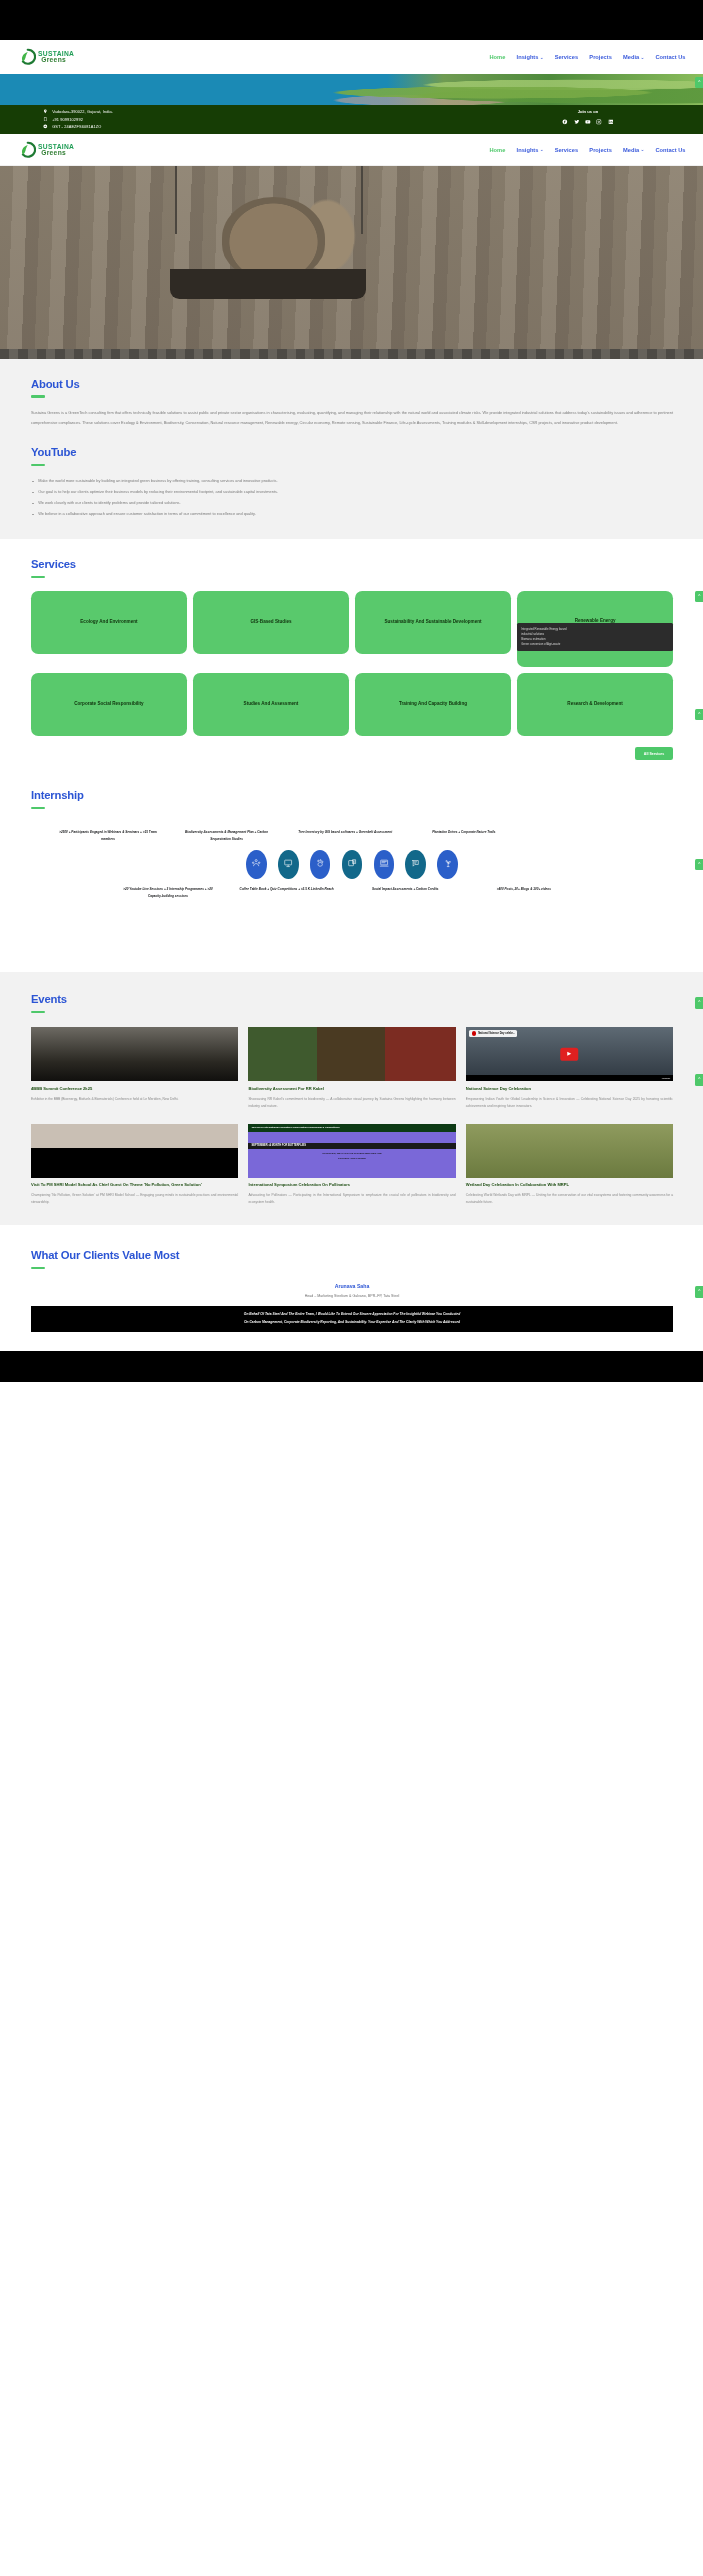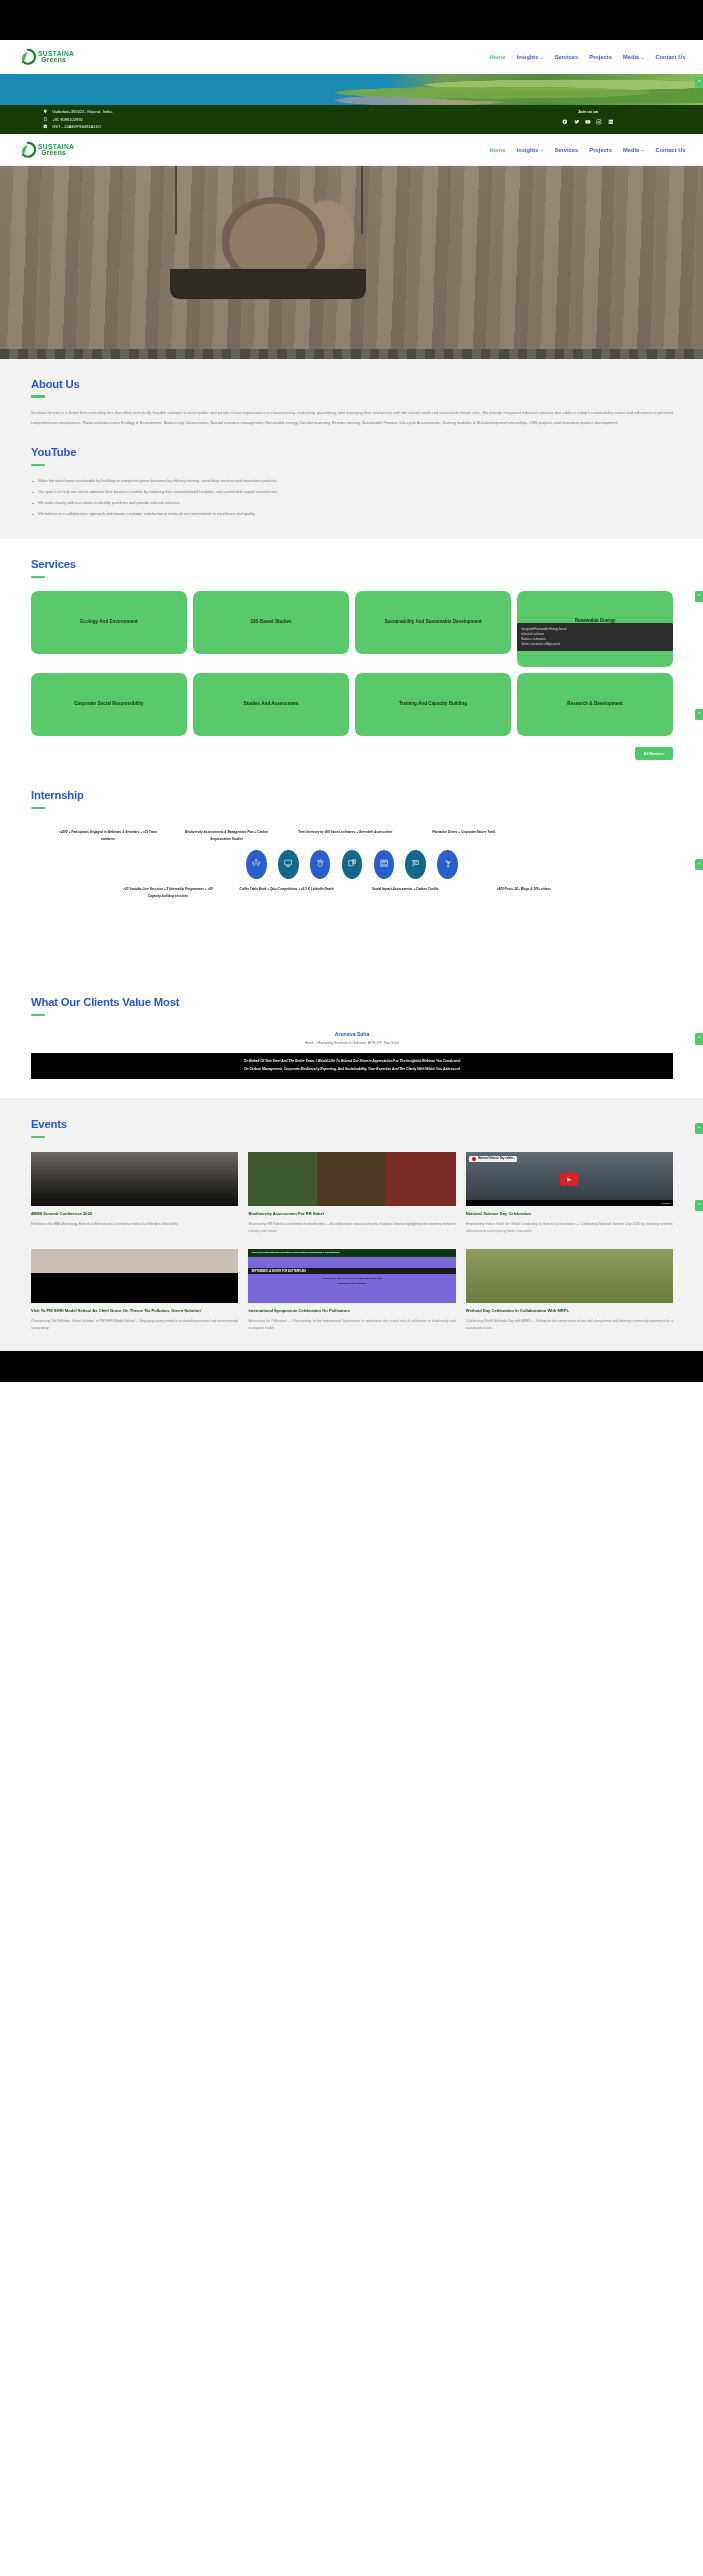--- a/index.html
+++ b/index.html
@@ -479,36 +479,20 @@
       <div class="ms-bottom-row">
         <div class="ms-label">&gt;20 Youtube Live Sessions + 3  Internship Programmes + &gt;20 Capacity-building sessions</div>
         <div class="ms-label">Coffee Table Book  + Quiz Competitions + &gt;2.5 K LinkedIn Reach</div>
         <div class="ms-label">Social Impact Assessments + Carbon Credits</div>
         <div class="ms-label">&gt;400 Posts, 20+ Blogs &amp; 100+ videos</div>
       </div>
     </div>
     <div class="float-btn" style="top:80px;">^</div>
   </div>
 
-  <div class="section" style="background:#fff; position:relative; padding-top:24px;">
-    <div class="sec-title">What Our Clients Value Most</div>
-    <div class="sec-underline"></div>
-
-    <div class="testi">
-      <div class="testi-name">Arunava Saha</div>
-      <div class="testi-role">Head – Marketing Steelium &amp; Galvano, BPR–FP, Tata Steel</div>
-      <div class="testi-quote-box">
-        <div>On Behalf Of Tata Steel And The Entire Team, I Would Like To Extend Our Sincere Appreciation For The Insightful Webinar You Conducted</div>
-        <div>On Carbon Management, Corporate Biodiversity Reporting, And Sustainability. Your Expertise And The Clarity With Which You Addressed</div>
-      </div>
-    </div>
-
-    <div class="float-btn" style="top:61px;">^</div>
-  </div>
-
   <div class="section sec-bg-grey" style="position:relative; padding-top:20.6px;">
     <div class="sec-title">Events</div>
     <div class="sec-underline"></div>
 
     <div class="events-grid">
       <div class="event-card">
         <div class="event-thumb" style="background:linear-gradient(180deg,#6d6a63,#2a2822 65%,#11100e);"></div>
         <div class="event-title">4BBB Summit Conference 2k25</div>
         <div class="event-desc">Exhibitor in the BBB (Bioenergy, Biofuels &amp; Biomaterials) Conference held at Le Meridien, New Delhi.</div>
       </div>
@@ -553,15 +537,31 @@
         <div class="event-thumb" style="background:linear-gradient(180deg,#8f9b5e,#6b7a3f);"></div>
         <div class="event-title">Wetland Day Celebration In Collaboration With MRPL</div>
         <div class="event-desc">Celebrating World Wetlands Day with MRPL — Uniting for the conservation of our vital ecosystems and fostering community awareness for a sustainable future.</div>
       </div>
     </div>
 
     <div class="float-btn" style="top:25px;">^</div>
     <div class="float-btn" style="top:102px;">^</div>
   </div>
 
+  <div class="section" style="background:#fff; position:relative; padding-top:24px;">
+    <div class="sec-title">What Our Clients Value Most</div>
+    <div class="sec-underline"></div>
+
+    <div class="testi">
+      <div class="testi-name">Arunava Saha</div>
+      <div class="testi-role">Head – Marketing Steelium &amp; Galvano, BPR–FP, Tata Steel</div>
+      <div class="testi-quote-box">
+        <div>On Behalf Of Tata Steel And The Entire Team, I Would Like To Extend Our Sincere Appreciation For The Insightful Webinar You Conducted</div>
+        <div>On Carbon Management, Corporate Biodiversity Reporting, And Sustainability. Your Expertise And The Clarity With Which You Addressed</div>
+      </div>
+    </div>
+
+    <div class="float-btn" style="top:61px;">^</div>
+  </div>
+
   <div class="bottom-black"></div>
 </div>
 
 
 </body></html>

